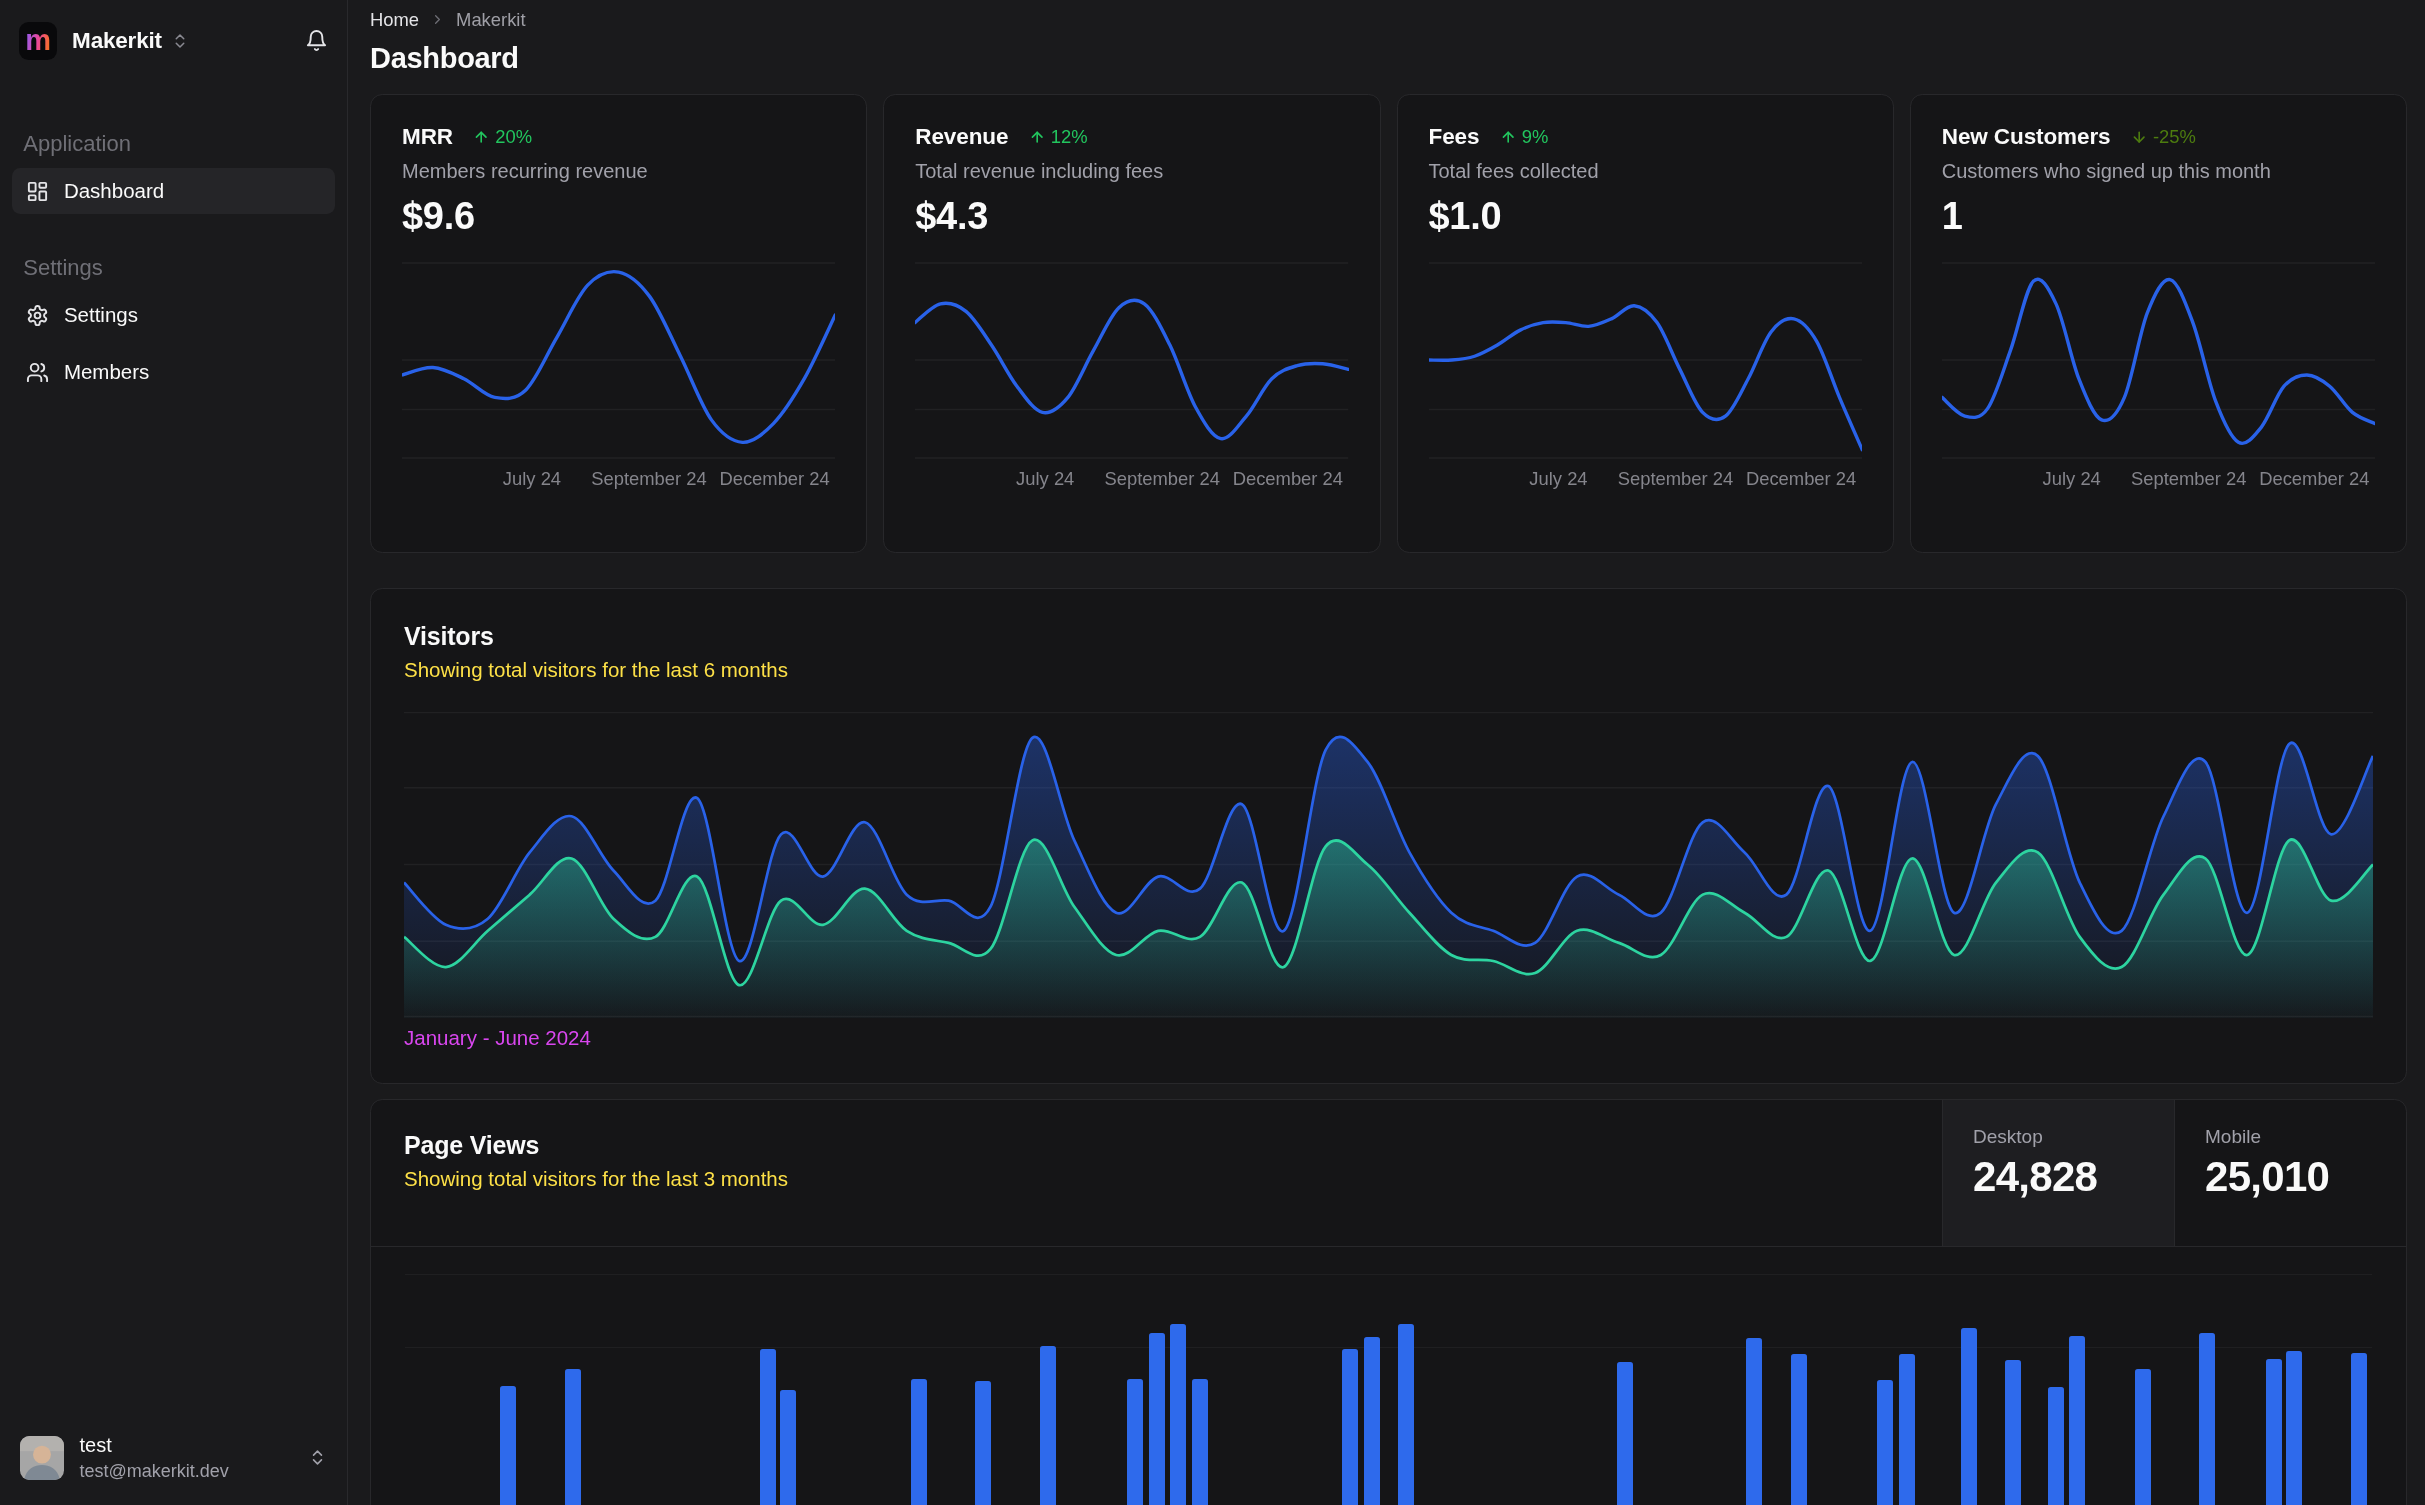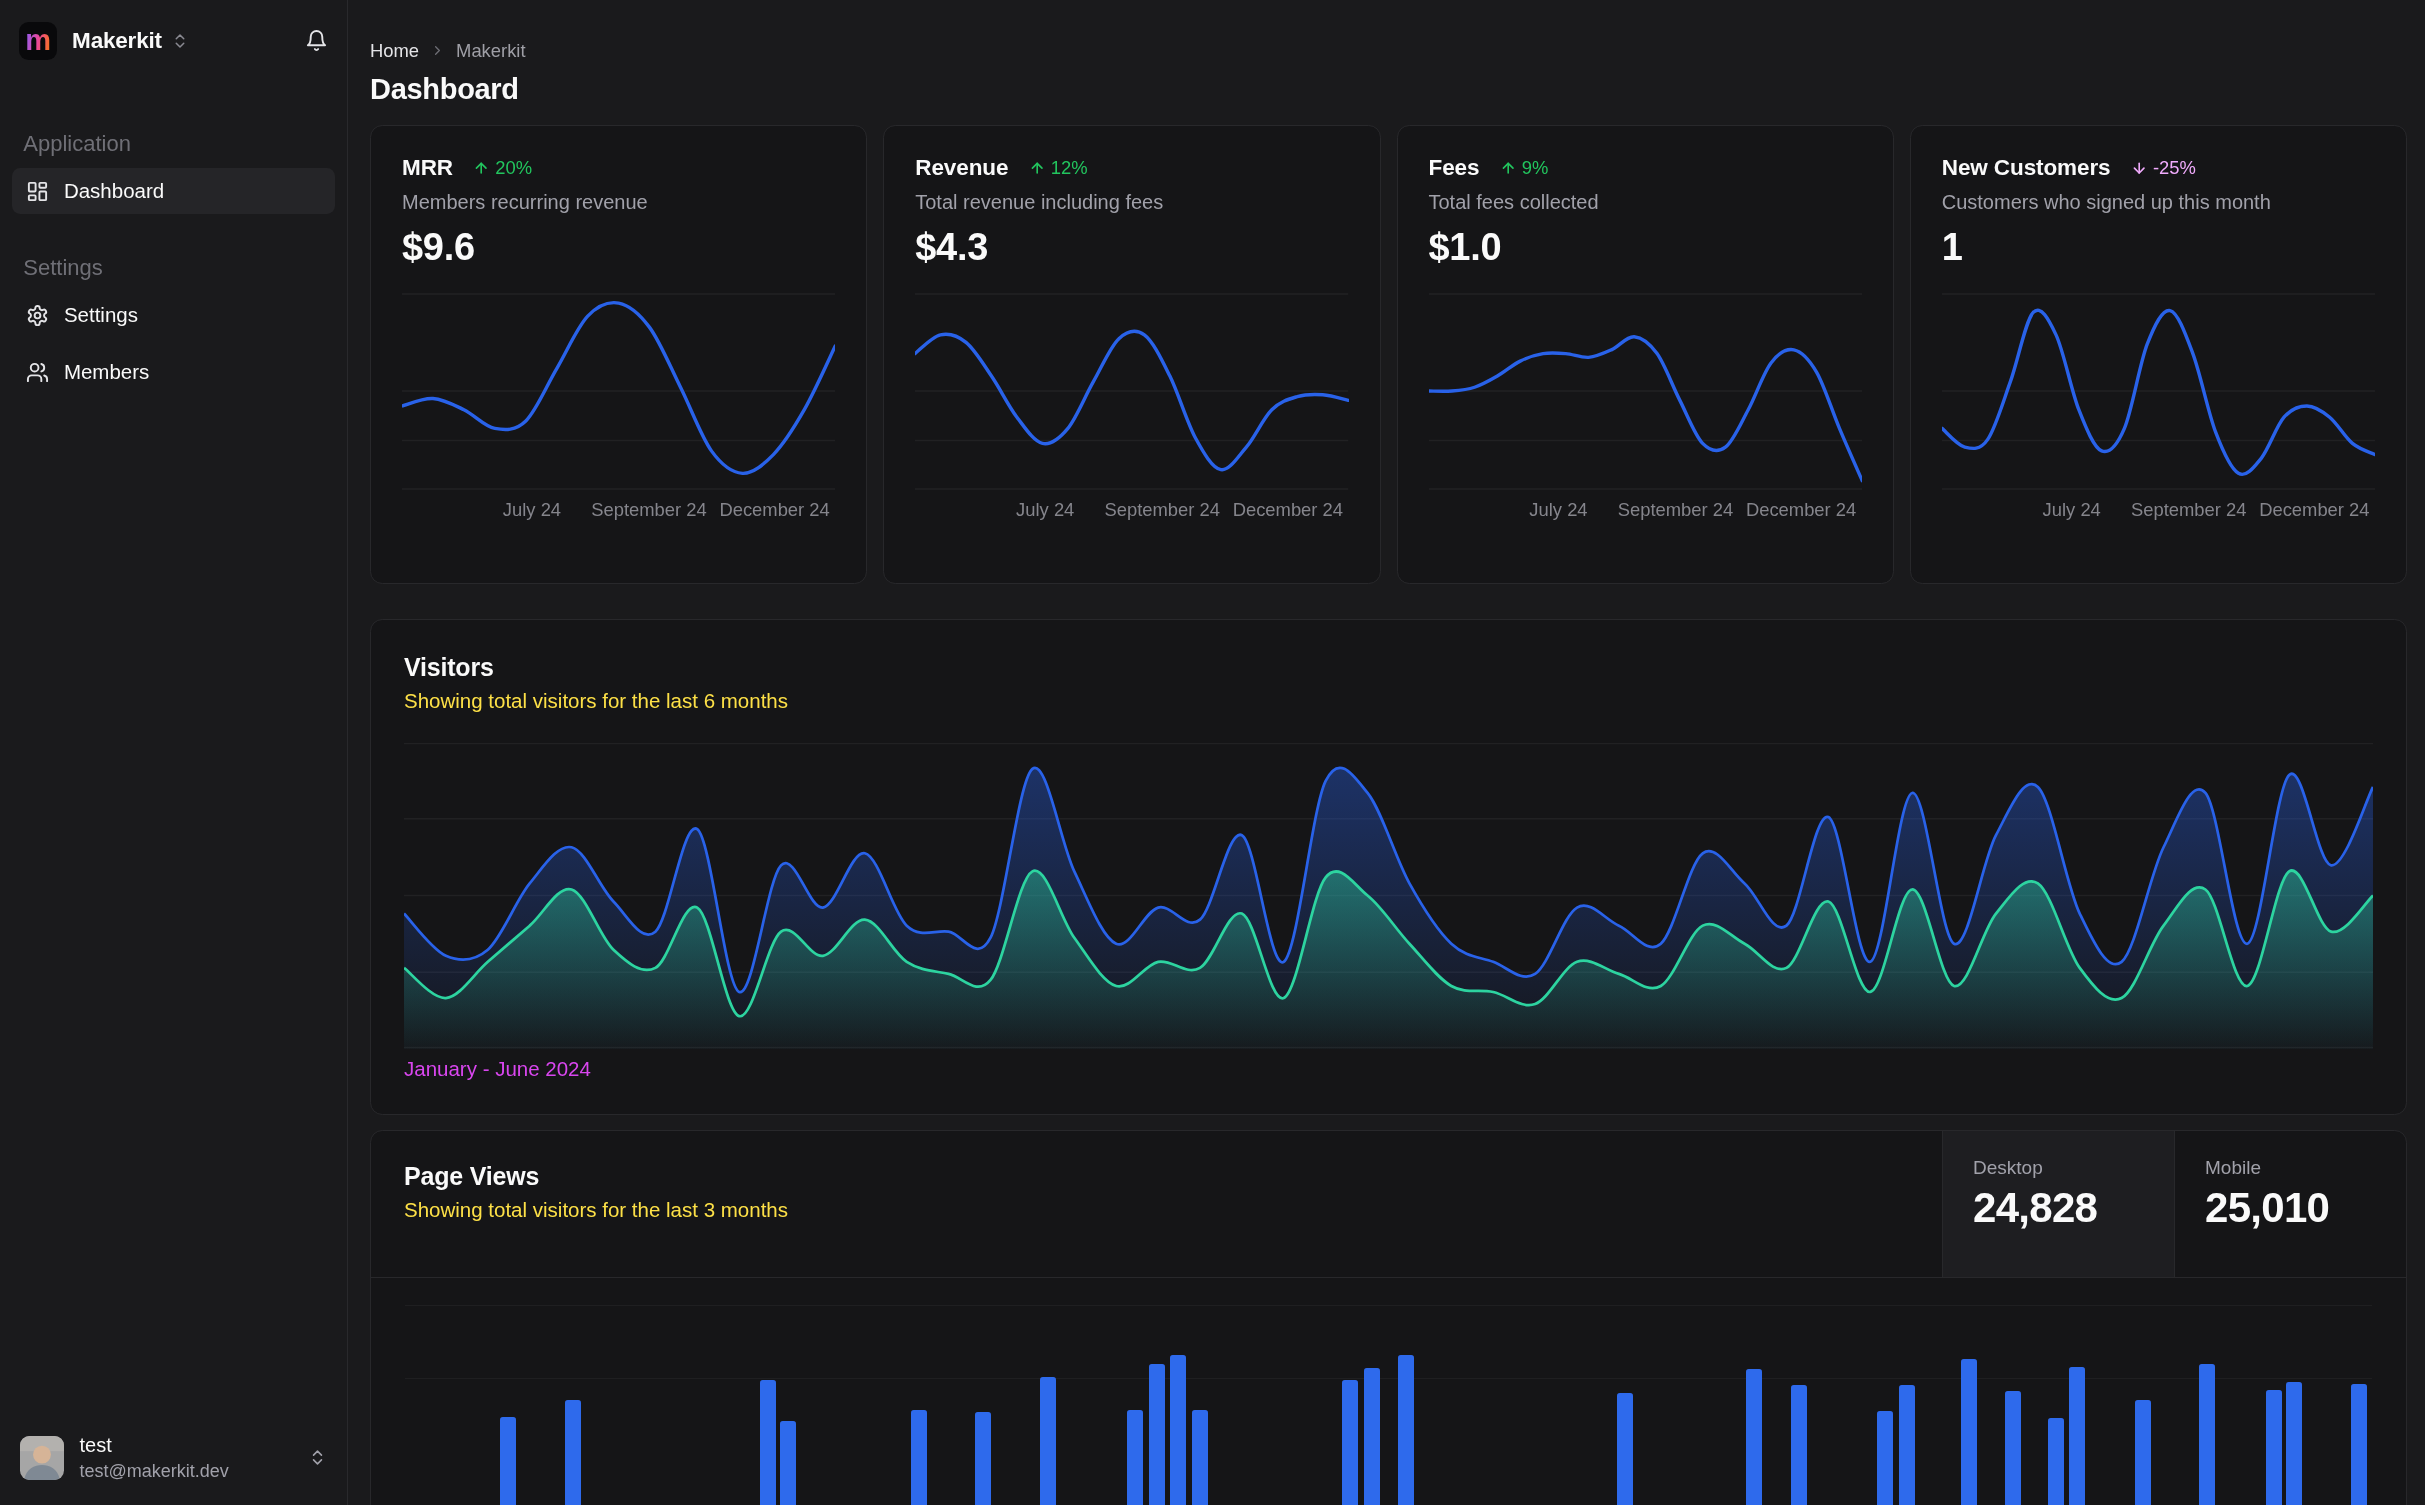--- a/index.html
+++ b/index.html
@@ -43,39 +43,39 @@
 
   .side-footer { margin-top:auto; display:flex; align-items:center; padding:6.8px 8.2px; }
   .avatar { width:44px; height:44px; border-radius:9.6px; overflow:hidden; }
   .user-meta { margin-left:15px; }
   .user-name { font-size:20px; font-weight:500; }
   .user-email { font-size:18px; color:#a1a1aa; margin-top:4.1px; }
   .side-footer .spacer { flex:1; }
   .user-caret { color:#a1a1aa; }
 
   
-  .main { flex:1; padding:39px 19px 0 22px; min-width:0; }
+  .main { flex:1; padding:8px 19px 0 22px; min-width:0; }
   .breadcrumb { display:flex; align-items:center; gap:11px; font-size:18.4px; height:23px; }
   .crumb-home { color:#e4e4e7; cursor:pointer; }
   .crumb-sep { color:#6f6f76; }
   .crumb-cur { color:#9f9fa6; }
   .page-title { font-size:29px; font-weight:700; letter-spacing:-0.3px; margin-top:11px; }
 
   .card {
     background:#151517; border:1.4px solid #28282b; border-radius:12.3px;
   }
 
   
   .cards-row { display:grid; grid-template-columns:repeat(4,1fr); gap:16px; margin-top:19px; }
   .stat-card { height:459px; padding:29px 31px; }
   .stat-head { display:flex; align-items:center; }
   .stat-title { font-size:22.5px; font-weight:700; letter-spacing:-0.1px; }
   .badge { display:inline-flex; align-items:center; gap:5.5px; margin-left:20.5px; font-size:18.4px; font-weight:500; }
   .badge.up { color:#22c55e; }
-  .badge.down { color:#f0abfc; }
+  .badge.down { color:#4d7c0f; }
   .badge .ic { width:16.4px; height:16.4px; stroke-width:2.4; }
   .stat-desc { font-size:20px; color:#a1a1aa; margin-top:9.6px; }
   .stat-value { font-size:38px; font-weight:700; margin-top:12.3px; letter-spacing:-0.3px; }
   .spark { width:100%; height:198px; margin-top:23px; display:block; }
   .spark-labels { position:relative; height:23px; margin-top:9.6px; font-size:18.4px; color:#85858c; }
   .spark-labels span { position:absolute; transform:translateX(-50%); white-space:nowrap; }
   .sl-1 { left:30%; } .sl-2 { left:57%; } .sl-3 { left:86%; }
 
   
   .visitors-card { margin-top:35px; padding:33px; }

